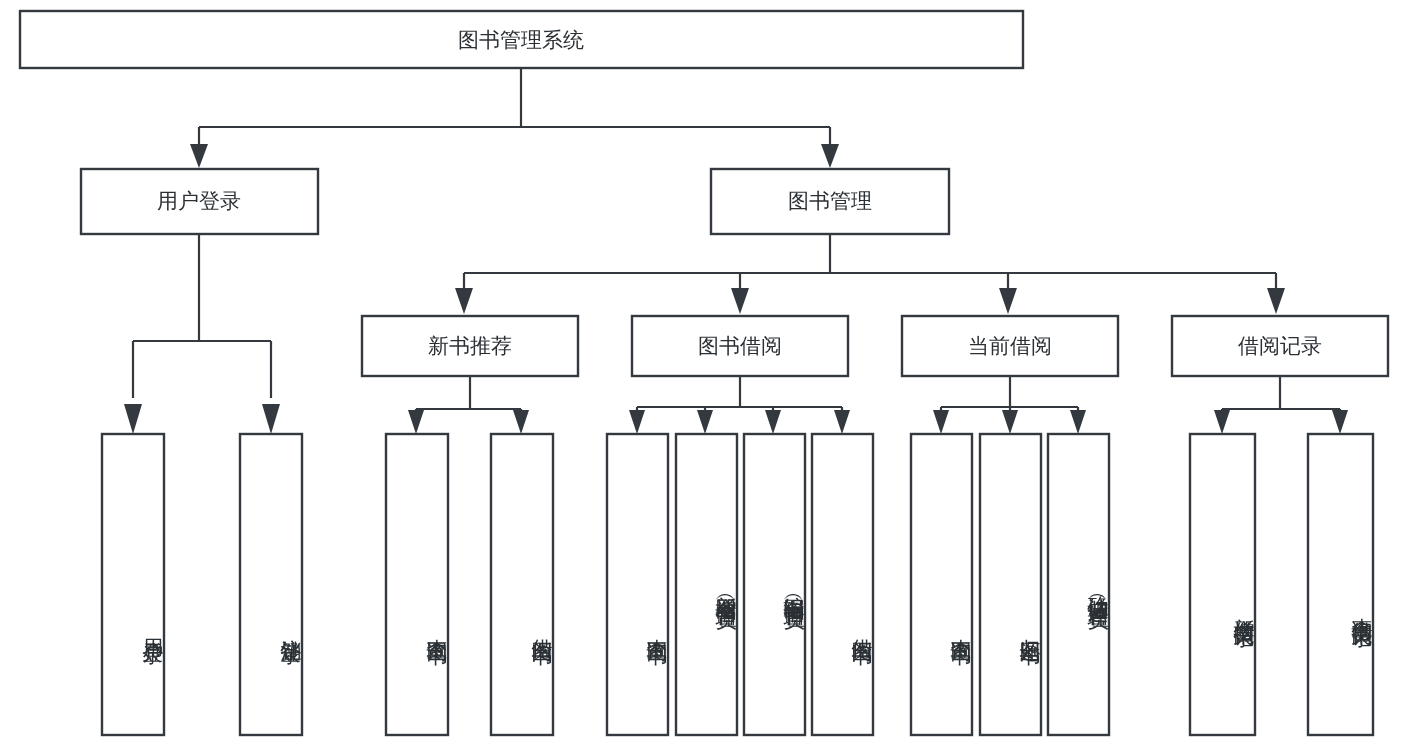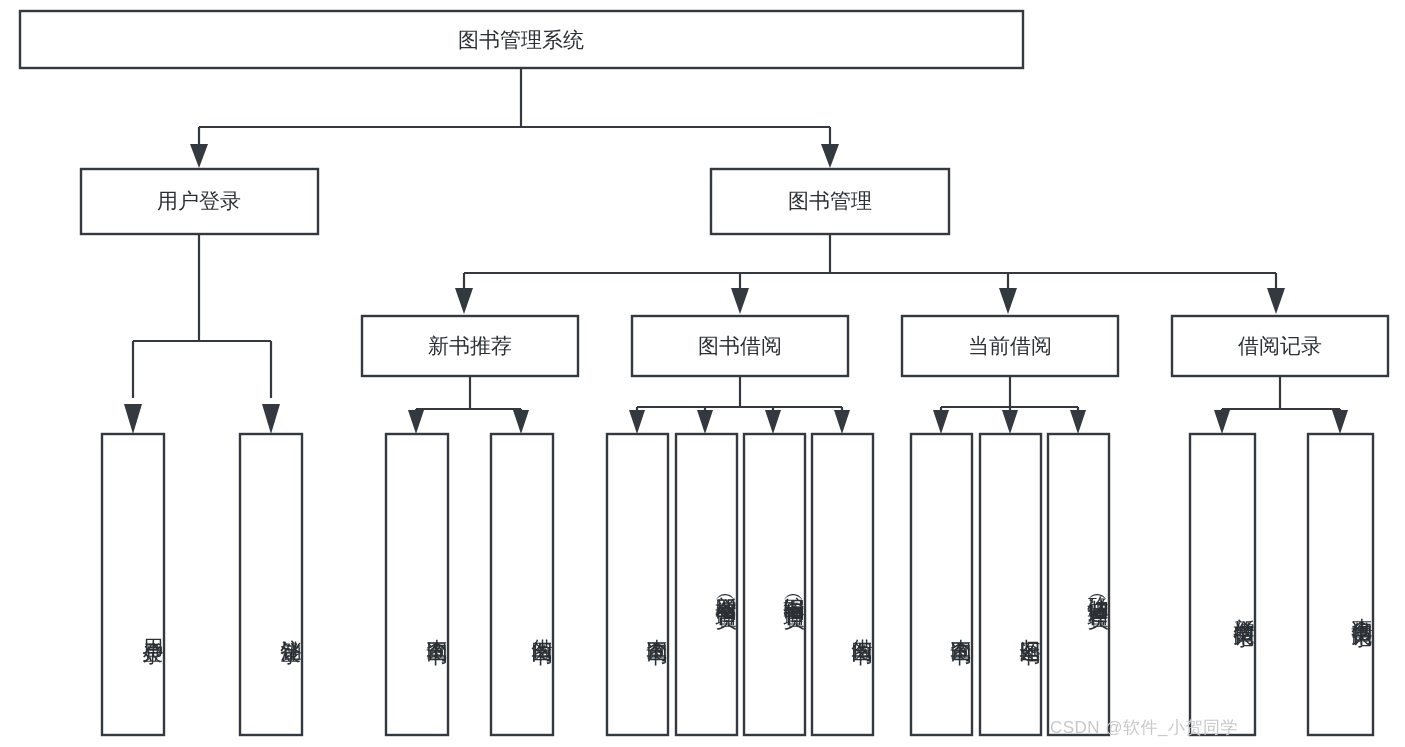--- a/index.html
+++ b/index.html
@@ -204,15 +204,14 @@
   <div class="vert-text-wrap" style="left:744px; top:443px; width:61px; height:290px;">编辑图书（管理员）</div>
   <div class="vert-text-wrap" style="left:812px; top:518px; width:61px; height:215px;">借阅图书</div>
 
   <div class="vert-text-wrap" style="left:911px; top:518px; width:61px; height:215px;">查询图书</div>
   <div class="vert-text-wrap" style="left:980px; top:518px; width:61px; height:215px;">归还图书</div>
   <div class="vert-text-wrap" style="left:1048px; top:443px; width:61px; height:290px;">确认归还（管理员）</div>
 
   <div class="vert-text-wrap" style="left:1190px; top:480px; width:65px; height:253px;">新增借阅记录</div>
   <div class="vert-text-wrap" style="left:1308px; top:480px; width:65px; height:253px;">查询借阅记录</div>
 
-  <div class="watermark">CSDN @软件_小贺同学</div>
 
 </div>
 
 </body></html>

